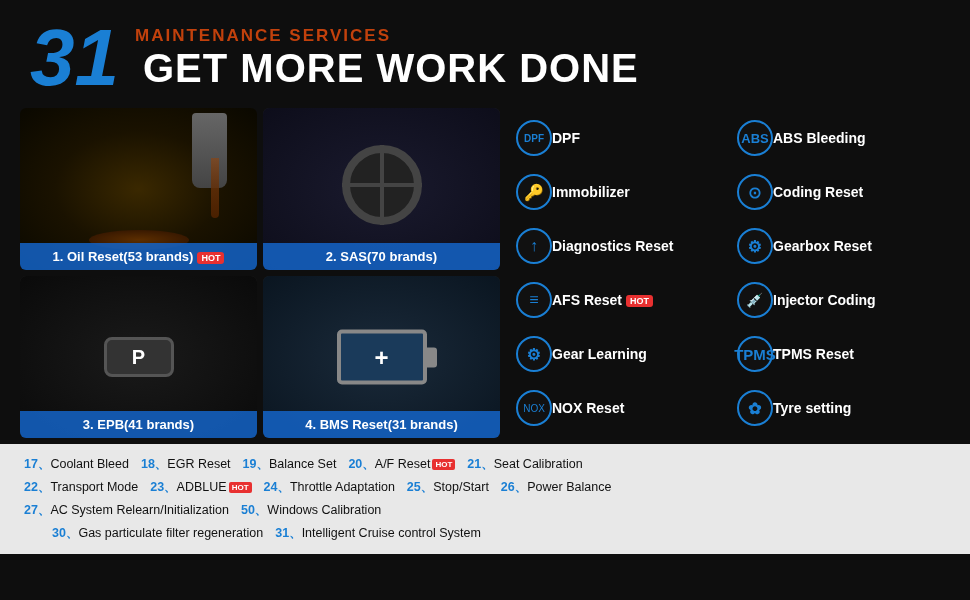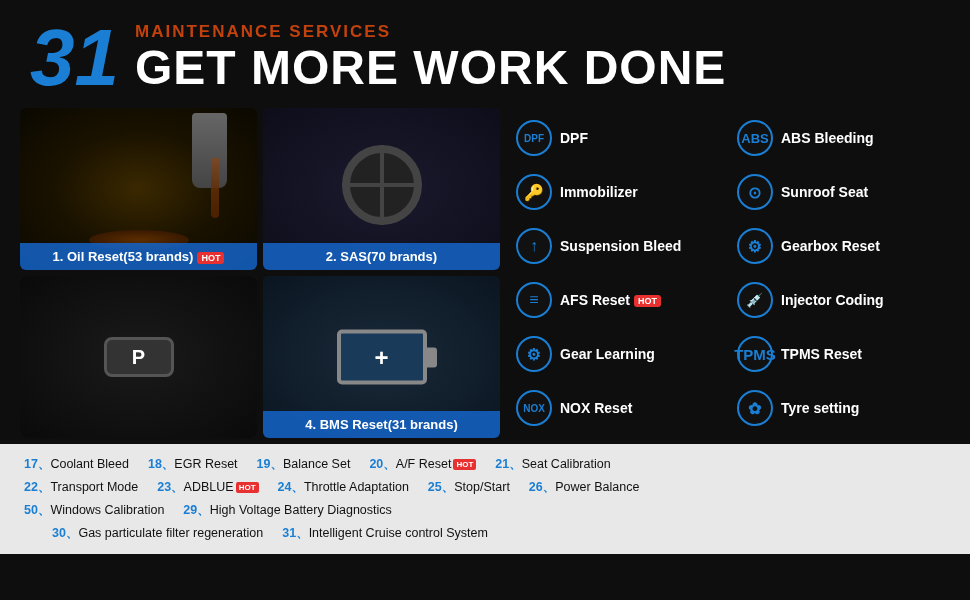--- a/index.html
+++ b/index.html
@@ -36,26 +36,27 @@
       flex-direction: column;
     }
     .maintenance-line {
       font-size: 17px;
       font-weight: 600;
       color: #c2410c;
       letter-spacing: 2px;
       text-transform: uppercase;
     }
     .get-more {
-      font-size: 48px;
+      font-size: 40px;
       font-weight: 900;
       color: #fff;
       text-transform: uppercase;
       letter-spacing: 1px;
       line-height: 1.1;
+      margin-left: 8px;
     }
 
     
     .main-content {
       display: flex;
       padding: 0 20px;
       gap: 10px;
       height: 330px;
     }
 
@@ -129,21 +130,20 @@
       flex: 1;
       display: grid;
       grid-template-columns: 1fr 1fr;
       grid-template-rows: repeat(6, 1fr);
       padding: 4px 0;
       gap: 2px;
     }
     .service-item {
       display: flex;
       align-items: center;
-      gap: 8px;
       padding: 2px 6px;
     }
     .service-icon {
       width: 36px;
       height: 36px;
       border-radius: 50%;
       border: 2px solid #1a7fd4;
       display: flex;
       align-items: center;
       justify-content: center;
@@ -160,21 +160,21 @@
     }
 
     
     .bottom-bar {
       background: #e8e8e8;
       padding: 12px 24px;
       margin-top: 6px;
     }
     .bottom-row {
       display: flex;
-      gap: 7px;
+      gap: 0;
       flex-wrap: nowrap;
       margin-bottom: 6px;
       align-items: center;
     }
     .bottom-row:last-child {
       margin-bottom: 0;
       margin-left: 28px;
     }
     .bottom-item {
       font-size: 12.5px;
@@ -358,20 +358,21 @@
         <div class="sas-bg photo-bg" style="position:relative;">
           <div class="steering-wheel"></div>
         </div>
         <div class="photo-label">2. SAS(70 brands)</div>
       </div>
 
       <div class="photo-item">
         <div class="epb-bg photo-bg" style="position:relative;">
           <div class="epb-button"></div>
         </div>
+        <div class="photo-label">3. EPB(41 brands)</div>
       </div>
 
       <div class="photo-item">
         <div class="bms-bg photo-bg" style="position:relative;">
           <div class="battery-art"></div>
         </div>
         <div class="photo-label">4. BMS Reset(31 brands)</div>
       </div>
 
     </div>
@@ -386,26 +387,26 @@
         <div class="service-icon" style="font-size:13px; font-weight:900;">ABS</div>
         <span class="service-name">ABS Bleeding</span>
       </div>
 
       <div class="service-item">
         <div class="service-icon" style="font-size:16px;">🔑</div>
         <span class="service-name">Immobilizer</span>
       </div>
       <div class="service-item">
         <div class="service-icon" style="font-size:16px;">⊙</div>
-        <span class="service-name">Sunroof Seat</span>
+        <span class="service-name">Coding Reset</span>
       </div>
 
       <div class="service-item">
         <div class="service-icon" style="font-size:16px;">↑</div>
-        <span class="service-name">Suspension Bleed</span>
+        <span class="service-name">Diagnostics Reset</span>
       </div>
       <div class="service-item">
         <div class="service-icon" style="font-size:16px;">⚙</div>
         <span class="service-name">Gearbox Reset</span>
       </div>
 
       <div class="service-item">
         <div class="service-icon" style="font-size:16px;">≡</div>
         <span class="service-name">
           <span>AFS Reset</span><span class="hot-badge">HOT</span>
@@ -419,21 +420,21 @@
       <div class="service-item">
         <div class="service-icon" style="font-size:16px;">⚙</div>
         <span class="service-name">Gear Learning</span>
       </div>
       <div class="service-item">
         <div class="service-icon" style="font-size:15px; font-weight:900;">TPMS</div>
         <span class="service-name">TPMS Reset</span>
       </div>
 
       <div class="service-item">
-        <div class="service-icon" style="font-size:10px; font-weight:700;">NOX</div>
+        <div class="service-icon" style="font-size:10px; font-weight:400;">NOX</div>
         <span class="service-name">NOX Reset</span>
       </div>
       <div class="service-item">
         <div class="service-icon" style="font-size:16px;">✿</div>
         <span class="service-name">Tyre setting</span>
       </div>
 
     </div>
 
   </div>
@@ -450,22 +451,22 @@
 
     <div class="bottom-row">
       <span class="bottom-item"><span class="num">22、</span><span>Transport Mode</span></span>
       <span class="bottom-item"><span class="num">23、</span><span>ADBLUE</span><span class="bottom-hot">HOT</span></span>
       <span class="bottom-item"><span class="num">24、</span><span>Throttle Adaptation</span></span>
       <span class="bottom-item"><span class="num">25、</span><span>Stop/Start</span></span>
       <span class="bottom-item"><span class="num">26、</span><span>Power Balance</span></span>
     </div>
 
     <div class="bottom-row">
+      <span class="bottom-item"><span class="num">27、</span><span>AC System Relearn/Initialization</span></span>
       <span class="bottom-item"><span class="num">50、</span><span>Windows Calibration</span></span>
-      <span class="bottom-item"><span class="num">29、</span><span>High Voltage Battery Diagnostics</span></span>
     </div>
 
     <div class="bottom-row">
       <span class="bottom-item"><span class="num">30、</span><span>Gas particulate filter regeneration</span></span>
       <span class="bottom-item"><span class="num">31、</span><span>Intelligent Cruise control System</span></span>
     </div>
 
   </div>
 
 </div>

